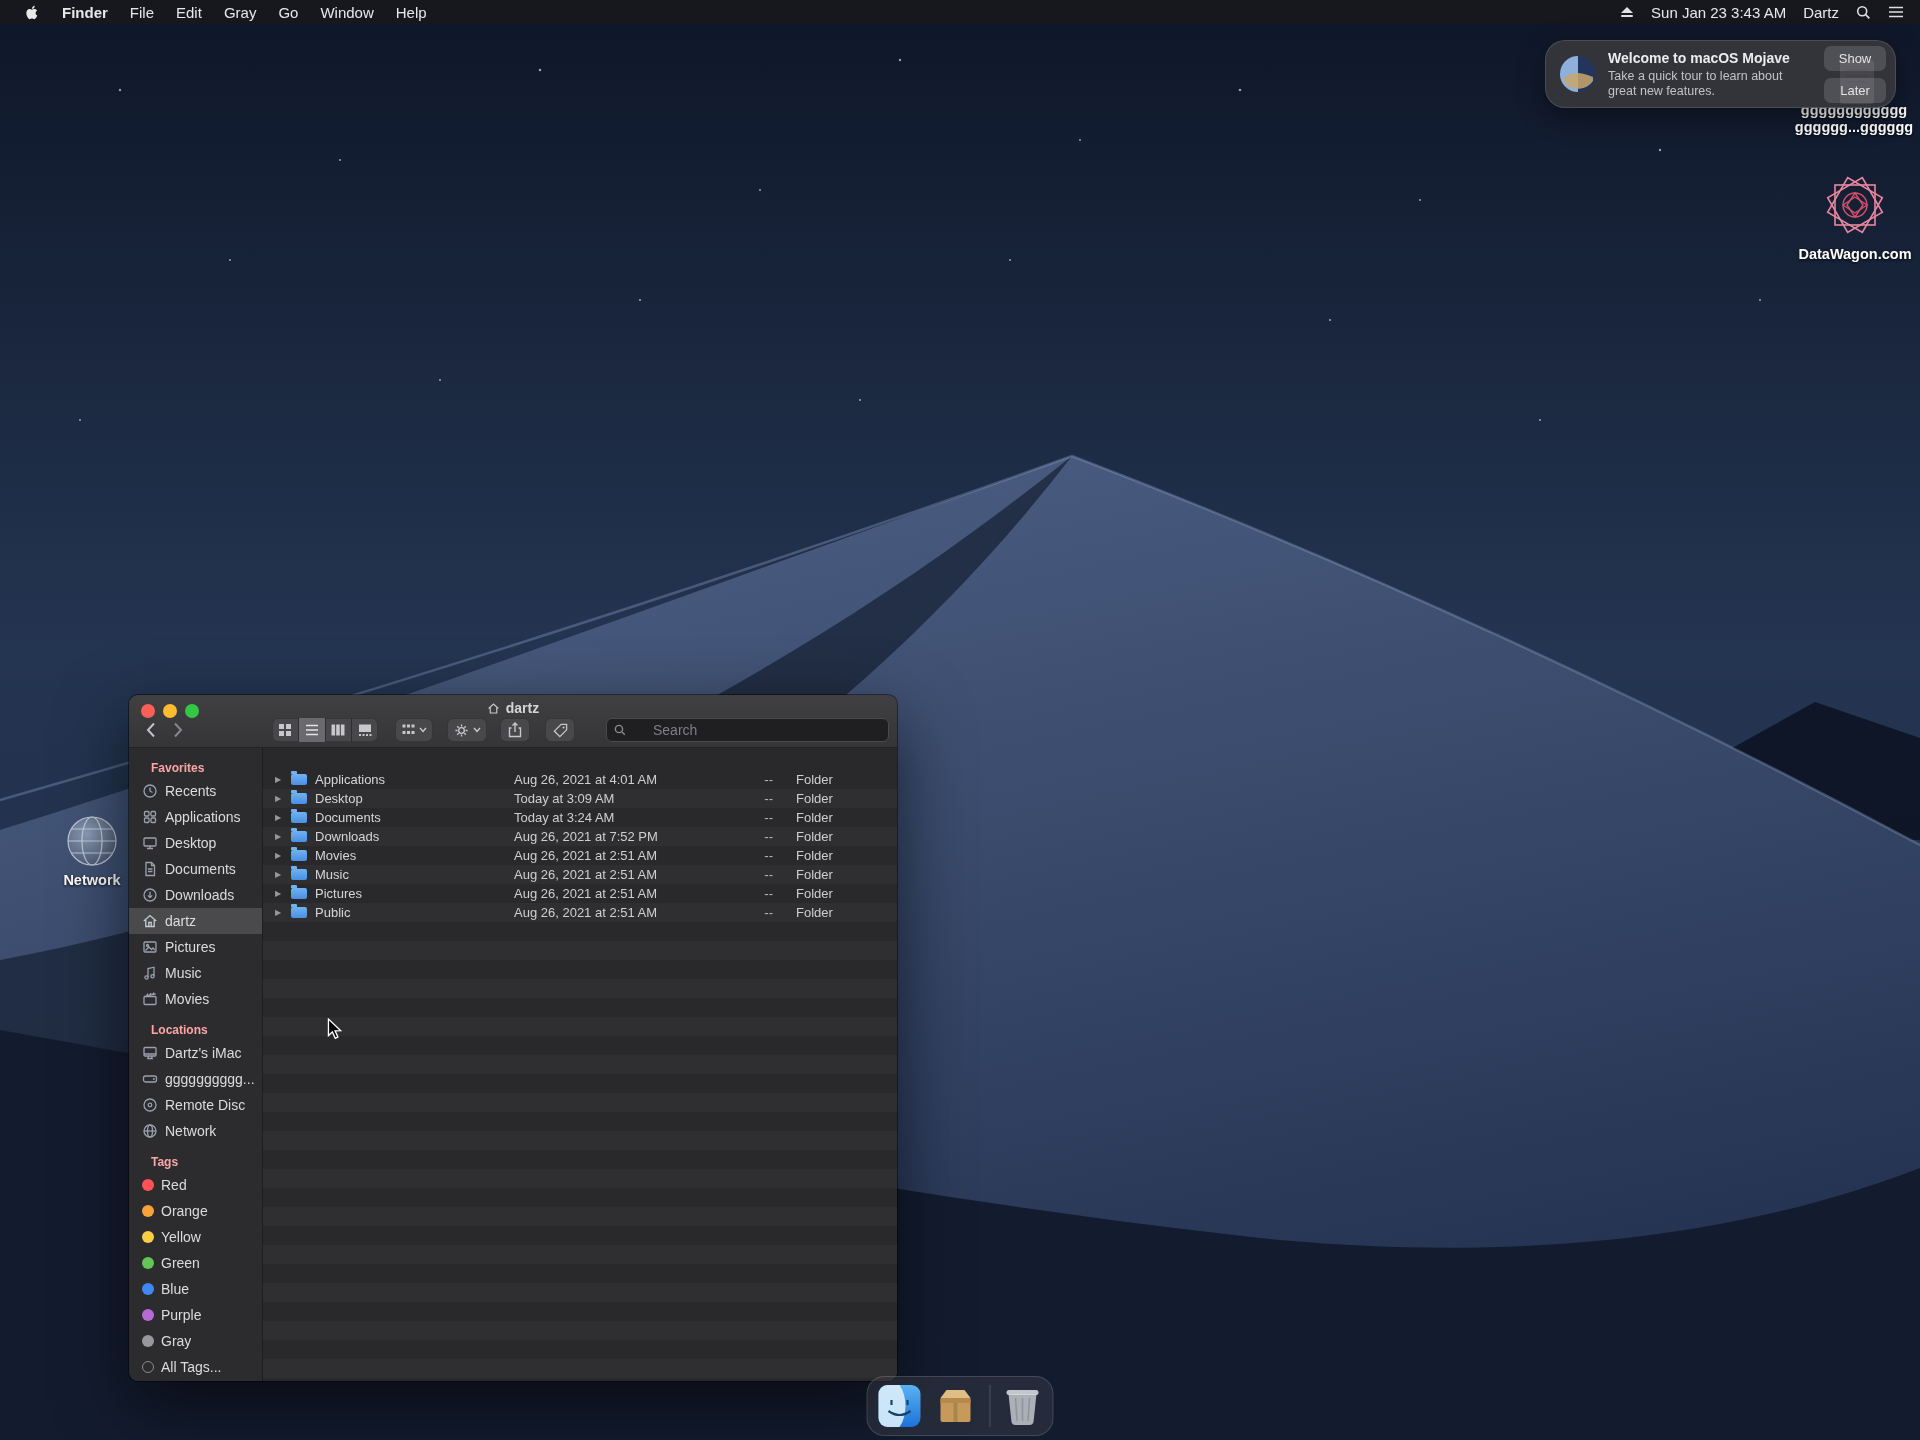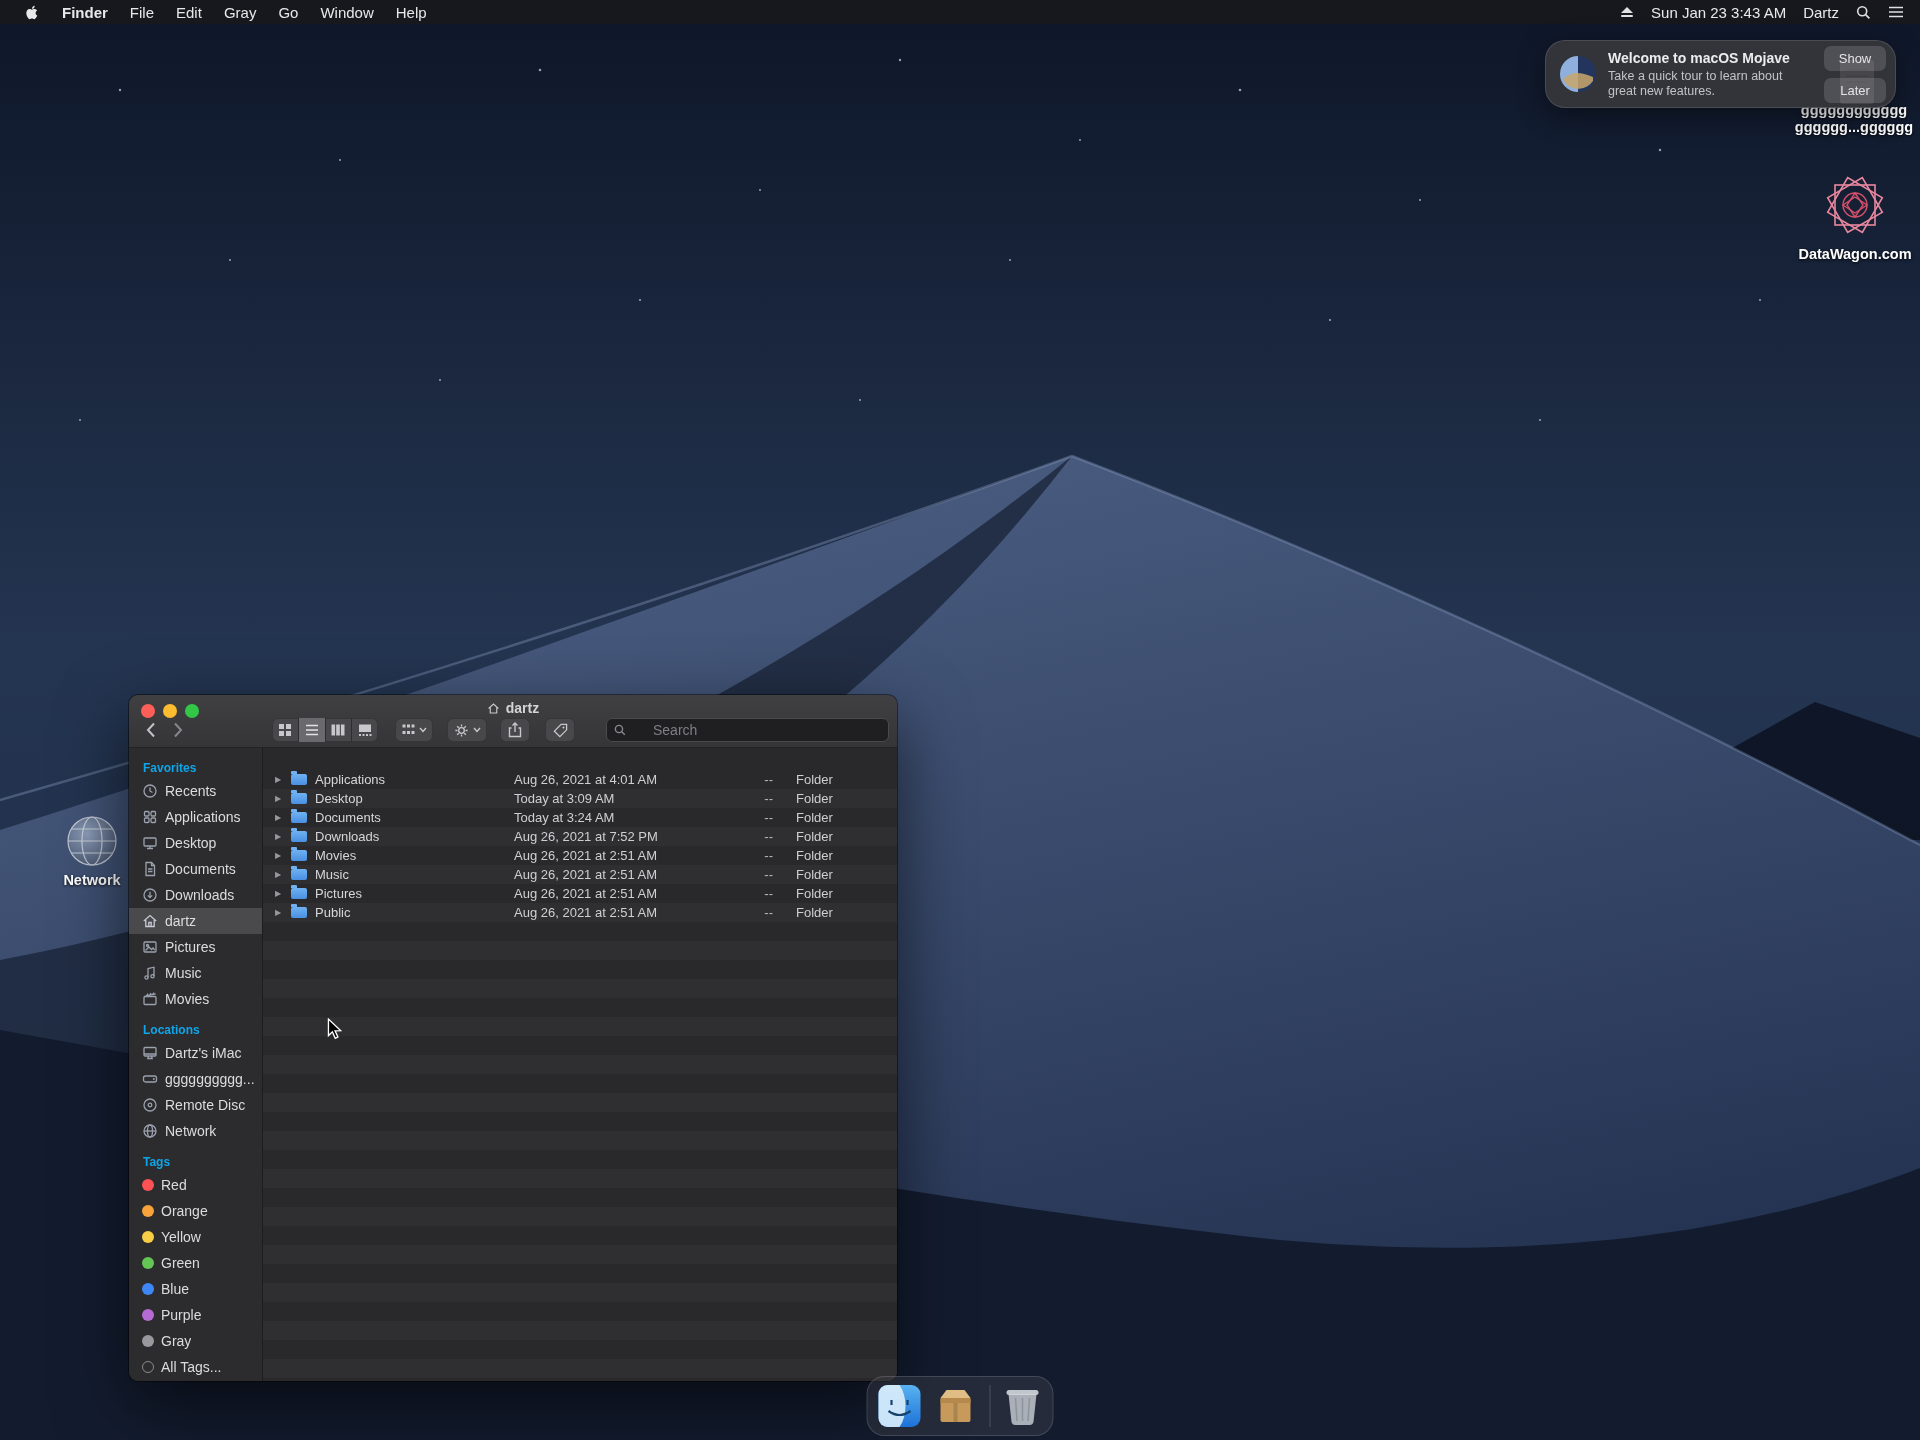--- a/index.html
+++ b/index.html
@@ -63,21 +63,21 @@
   #searchfield{position:absolute;right:8px;top:0;width:283px;height:24px;
     background:#1f1f21;border:1px solid #4a4a4d;border-radius:6px;display:flex;
     align-items:center;padding:0 7px;box-sizing:border-box;gap:5px;}
   #searchfield input{background:transparent;border:none;outline:none;color:#d8d8da;
     font-size:14px;width:100%;font-family:"Liberation Sans",sans-serif;margin-left:20px;}
   #searchfield input::placeholder{color:#7f7f84;}
   
   #winbody{position:absolute;left:0;top:53px;right:0;bottom:0;display:flex;}
   #sidebar{width:134px;flex:0 0 134px;background:#2c2c2e;border-right:1px solid #1d1d1f;
     padding-top:13px;box-sizing:border-box;overflow:hidden;}
-  .sec-label{padding-left:14px;font-size:12px;font-weight:bold;color:#0ea5e9;height:17px;}
+  .sec-label{padding-left:22px;font-size:12px;font-weight:bold;color:#fca5a5;height:17px;}
   .sitem{height:26px;display:flex;align-items:center;padding-left:13px;gap:7px;
     color:#dcdcde;font-size:14px;white-space:nowrap;}
   .sitem.selected{background:#4a4a4d;}
   .sitem .lbl{overflow:hidden;text-overflow:ellipsis;max-width:92px;}
   .sec-gap{height:11px;}
   .tagdot{width:12px;height:12px;border-radius:50%;flex:0 0 12px;background:#6a6a6e;}
   .tagdot.ring{background:transparent;border:1.5px solid #8a8a8e;box-sizing:border-box;}
   #files{flex:1;position:relative;background:#29292b;}
   #colheader{position:absolute;left:0;top:0;right:0;height:22px;background:#2d2d2f;
     border-bottom:1px solid #202022;font-size:12.5px;color:#9b9b9f;}

